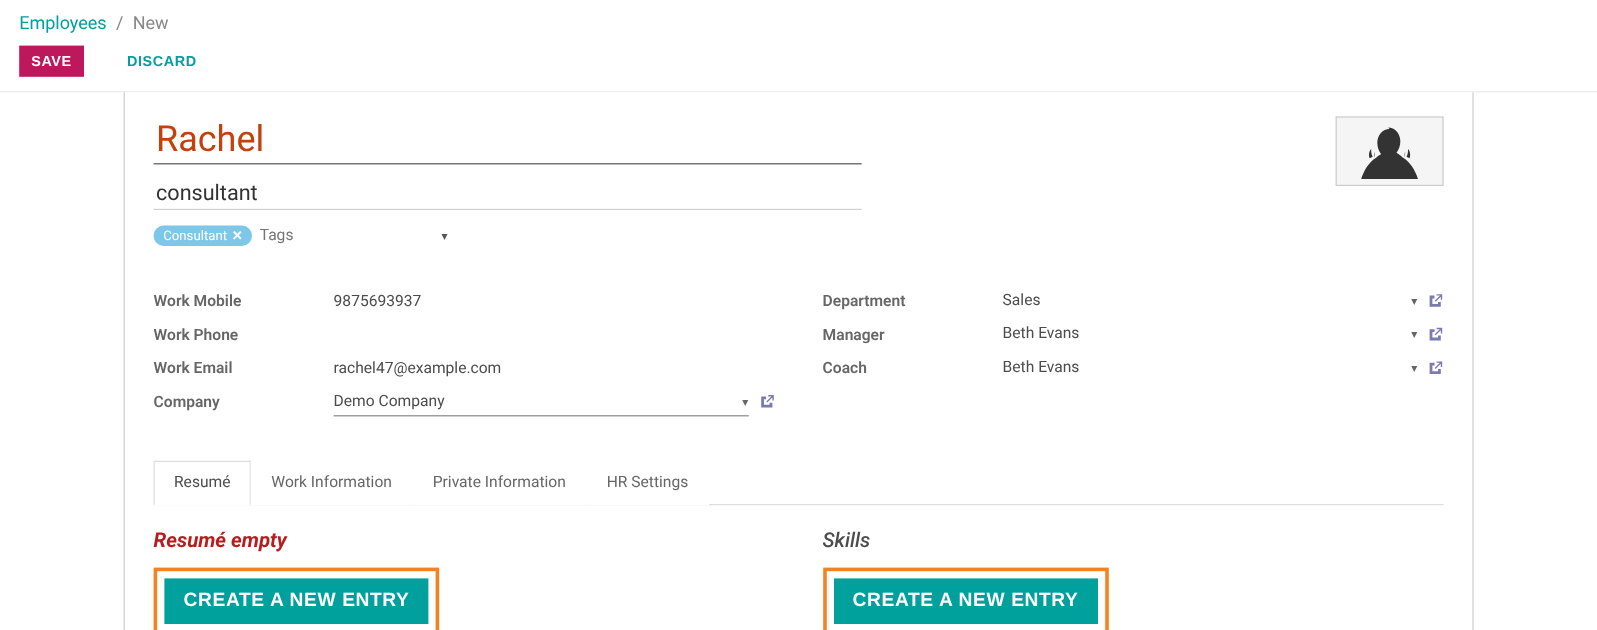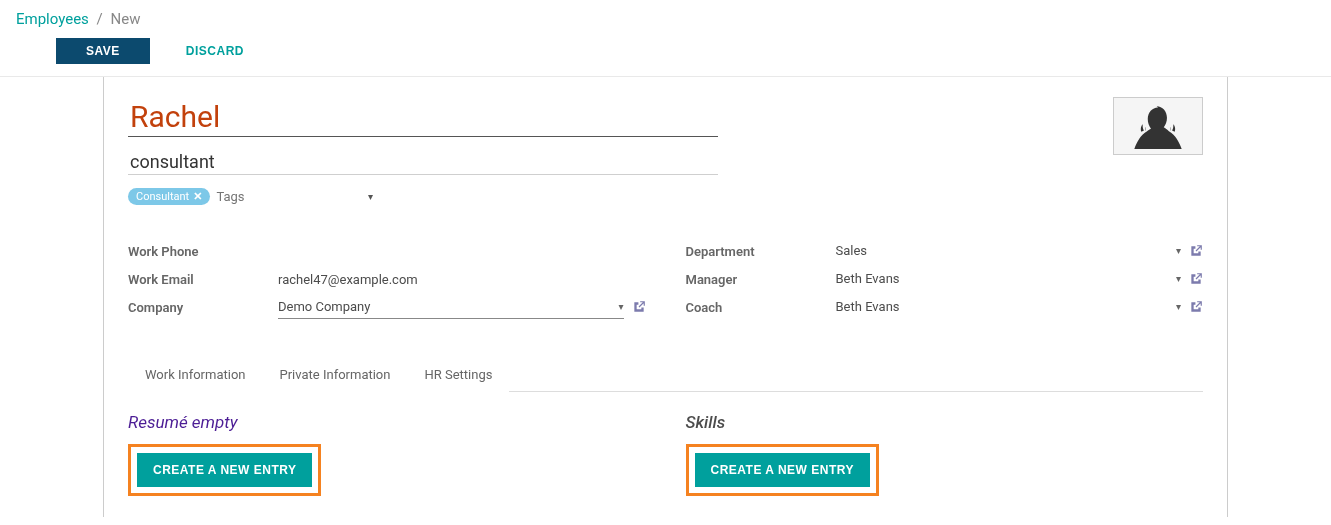--- a/index.html
+++ b/index.html
@@ -3,21 +3,21 @@
 <meta charset="utf-8">
 <style>
   * { box-sizing: border-box; margin: 0; padding: 0; }
   body { font-family: -apple-system, BlinkMacSystemFont, "Segoe UI", Roboto, "Helvetica Neue", Arial, sans-serif; font-size: 13px; color: #4c4c4c; background: #fff; }
   .header { padding: 10px 16px 12px; border-bottom: 1px solid #e9e9e9; }
   .breadcrumb { font-size: 15px; margin-bottom: 10px; }
   .breadcrumb a { color: #00a09d; text-decoration: none; }
   .breadcrumb .sep { color: #888; margin: 0 4px; }
   .breadcrumb .current { color: #888; }
   .header-buttons { display: flex; align-items: center; gap: 12px; }
-  .btn-save { background: #0c4a6e; color: #fff; border: none; padding: 6px 30px; font-weight: 600; font-size: 12px; cursor: pointer; letter-spacing: 0.5px; margin-left: 40px; }
+  .btn-save { background: #be185d; color: #fff; border: none; padding: 6px 10px; font-weight: 600; font-size: 12px; cursor: pointer; letter-spacing: 0.5px; }
   .btn-discard { background: none; border: none; color: #00a09d; font-weight: 600; font-size: 12px; cursor: pointer; letter-spacing: 0.5px; padding-left: 24px; }
   .sheet-wrap { display: flex; justify-content: center; padding: 0; }
   .sheet { width: 1125px; background: #fff; border-left: 1px solid #ccc; border-right: 1px solid #ccc; padding: 22px 24px 20px; position: relative; min-height: 440px; }
   .avatar { position: absolute; top: 20px; right: 24px; width: 90px; height: 58px; border: 1px solid #ccc; background: #f5f5f5; display: flex; align-items: flex-end; justify-content: center; cursor: pointer; overflow: hidden; }
   .name-input { font-size: 30px; border: none; border-bottom: 1px solid #555; width: 590px; padding: 0 0 2px 2px; color: #c2410c; outline: none; background: transparent; font-family: inherit; }
   .title-input { font-size: 18px; border: none; border-bottom: 1px solid #cfcfcf; width: 590px; padding: 6px 0 2px 2px; margin-top: 8px; color: #333; outline: none; background: transparent; font-family: inherit; }
   .tags-row { display: flex; align-items: center; width: 590px; border-bottom: 1px solid transparent; margin-top: 10px; gap: 6px; height: 24px; }
   .tag { background: #7dc8e8; color: #fff; font-size: 11px; padding: 2px 4px 2px 8px; border-radius: 10px; display: inline-flex; align-items: center; gap: 4px; }
   .tag .x { font-size: 11px; cursor: pointer; font-weight: bold; padding-right: 4px; }
   .tags-input { border: none; outline: none; font-size: 13px; color: #999; flex: 1; background: transparent; font-family: inherit; }
@@ -30,23 +30,23 @@
   .field-text { border: none; outline: none; font-size: 13px; color: #4c4c4c; flex: 1; padding: 4px 0; background: transparent; font-family: inherit; }
   .sel { flex: 1; display: flex; align-items: center; justify-content: space-between; border-bottom: 1px solid transparent; padding: 4px 0; cursor: pointer; }
   .sel.editing { border-bottom: 1px solid #888; }
   .sel .caret { color: #666; font-size: 10px; }
   .ext-icon { color: #7c7bad; cursor: pointer; width: 14px; height: 14px; display: inline-flex; }
   .tabs { display: flex; border-bottom: 1px solid #ddd; margin-top: 34px; }
   .tab { padding: 10px 16px; font-size: 13px; color: #666; cursor: pointer; border: 1px solid transparent; border-bottom: none; position: relative; top: 1px; background: #fff; }
   .tab.active { border-color: #ddd; color: #4c4c4c; border-bottom: 1px solid #fff; }
   .tab-content { display: flex; padding-top: 20px; gap: 40px; }
   .tab-col { flex: 1; }
-  .section-title { font-size: 17px; font-style: italic; color: #4c1d95; margin-bottom: 12px; font-weight: 400; }
+  .section-title { font-size: 17px; font-style: italic; color: #b91c1c; margin-bottom: 12px; font-weight: 700; }
   .section-title.strong { color: #4c4c4c; font-weight: 500; }
-  .btn-entry { background: #00a09d; color: #fff; border: none; padding: 10px 16px; font-size: 12px; font-weight: 600; letter-spacing: 0.5px; cursor: pointer; }
+  .btn-entry { background: #00a09d; color: #fff; border: none; padding: 10px 16px; font-size: 16px; font-weight: 600; letter-spacing: 0.5px; cursor: pointer; }
   .highlight { border: 3px solid #f58220; padding: 6px; display: inline-block; }
 </style>
 </head>
 <body>
 
 <div class="header">
   <div class="breadcrumb">
     <a href="#">Employees</a>
     <span class="sep">/</span>
     <span class="current">New</span>
@@ -74,20 +74,26 @@
       <span class="tag">
         <span>Consultant</span>
         <span class="x">✕</span>
       </span>
       <input class="tags-input" style="width: 40px;" placeholder="Tags">
       <span class="tags-caret">▾</span>
     </div>
 
     <div class="fields">
       <div class="col">
+        <div class="field-row">
+          <div class="field-label">Work Mobile</div>
+          <div class="field-value">
+              <input class="field-text" value="9875693937" style="">
+            </div>
+        </div>
         <div class="field-row">
           <div class="field-label">Work Phone</div>
         </div>
         <div class="field-row">
           <div class="field-label">Work Email</div>
           <div class="field-value">
               <input class="field-text" value="rachel47@example.com" style="">
             </div>
         </div>
         <div class="field-row">
@@ -146,20 +152,21 @@
               <svg viewBox="0 0 24 24" width="14" height="14" fill="none" stroke="#7c7bad" stroke-width="2">
                   <path d="M14 3h7v7M21 3l-9 9M5 5h5v2H7v10h10v-3h2v5H5z"></path>
                 </svg>
             </span>
           </div>
         </div>
       </div>
     </div>
 
     <div class="tabs">
+      <div class="tab active">Resumé</div>
       <div class="tab">Work Information</div>
       <div class="tab">Private Information</div>
       <div class="tab">HR Settings</div>
     </div>
 
     <div class="tab-content">
       <div class="tab-col">
         <div class="section-title">Resumé empty</div>
         <div class="highlight">
           <button class="btn-entry">CREATE A NEW ENTRY</button>

